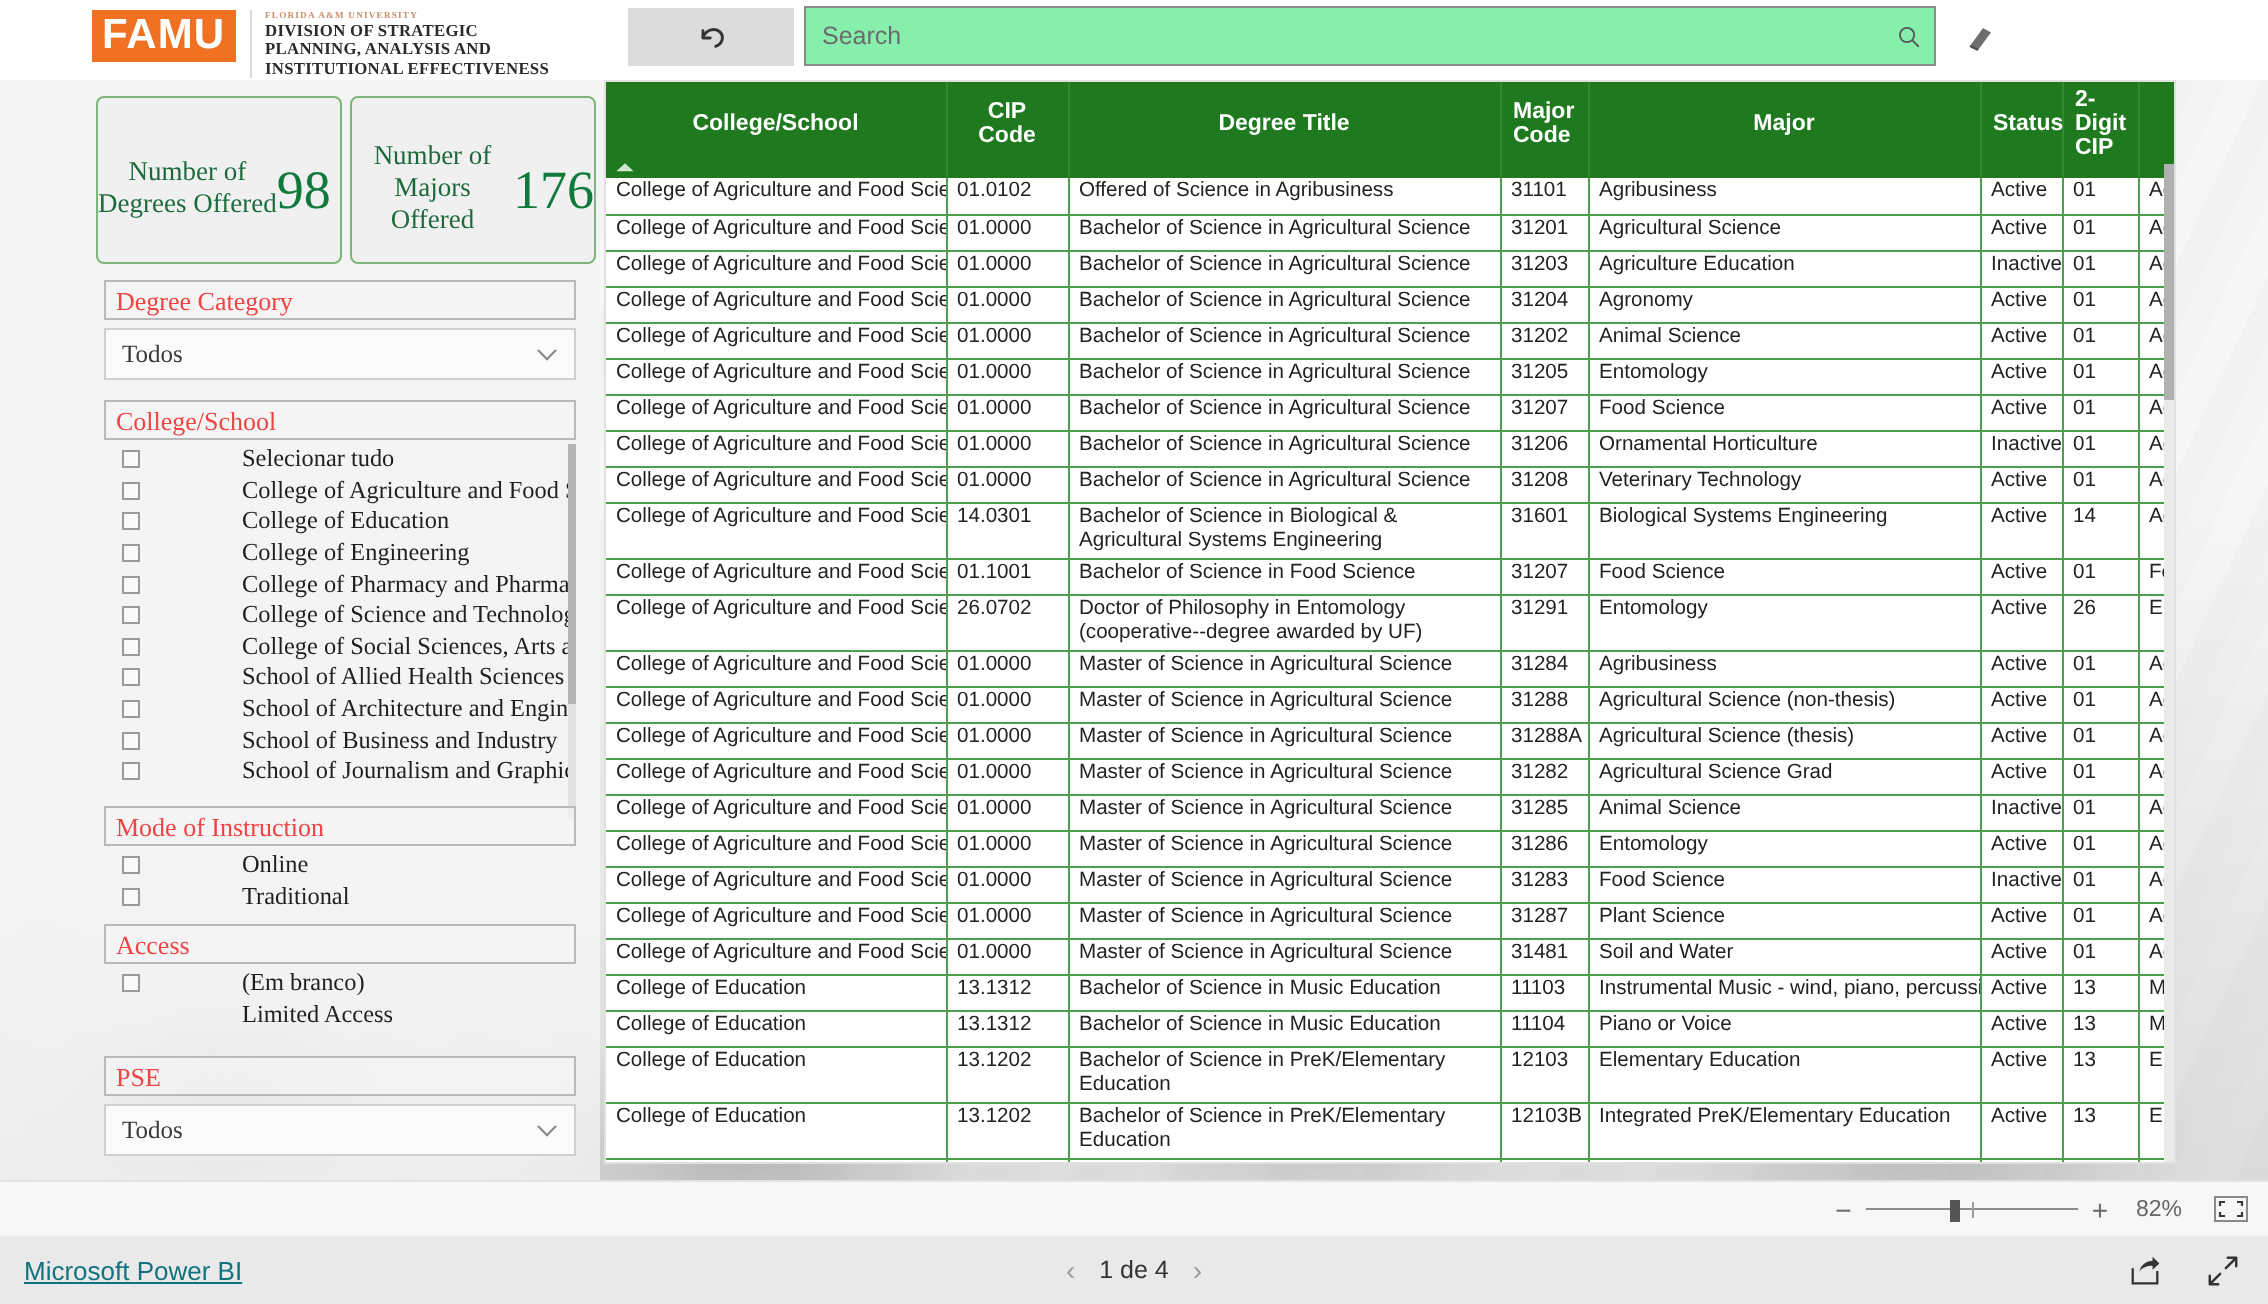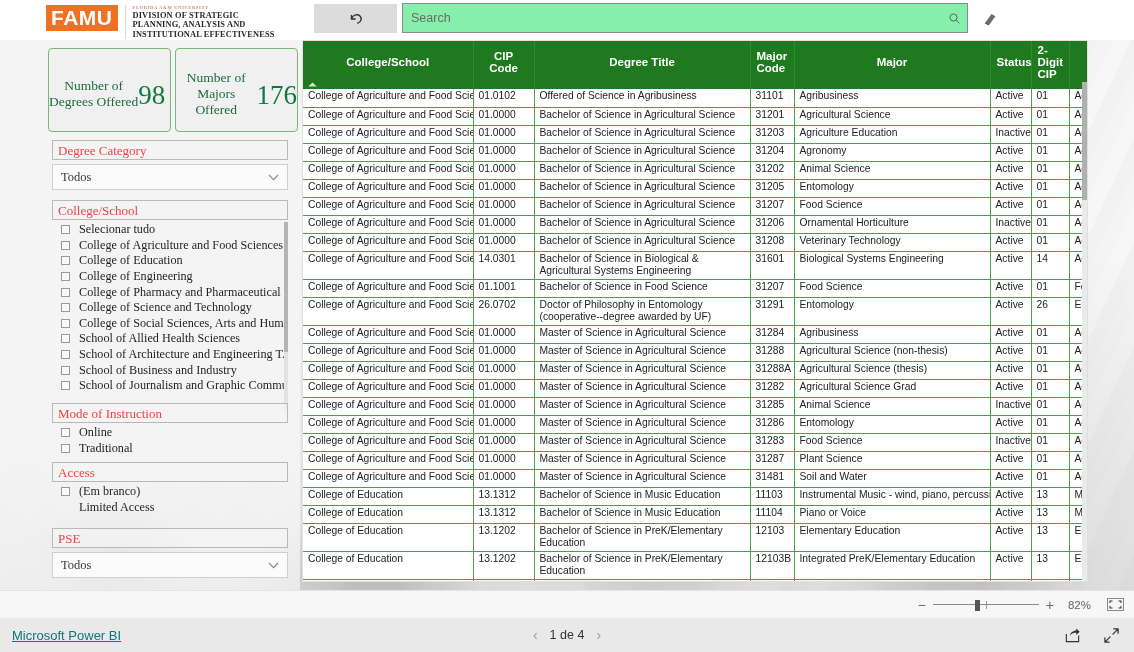--- a/index.html
+++ b/index.html
@@ -126,21 +126,21 @@
     padding: 0 8px; cursor: pointer;
   }
   .dropdown span {
     font-family: "Liberation Serif", serif; font-size: 12.5px; color: #3a3a3a;
   }
   .chev { width: 11px; height: 7px; }
   .chev svg { display:block; }
 
   .checklist { position: relative; margin-top: 2px; }
   .chk-row {
-    display: flex; align-items: center; height: 15.6px; cursor: pointer;
+    display: flex; align-items: center; height: 15.6px; cursor: pointer; gap: 42px;
   }
   .chk-box {
     width: 9px; height: 9px; border: 1px solid #9a9a9a; background: rgba(255,255,255,.55);
     margin-left: 9px; flex: 0 0 auto;
   }
   .chk-label {
     font-family: "Liberation Serif", serif; font-size: 12.2px; color: #1f1f1f;
     margin-left: 9px; white-space: nowrap; overflow: hidden; text-overflow: clip;
   }
   .chk-row.noicon .chk-box { visibility: hidden; }

